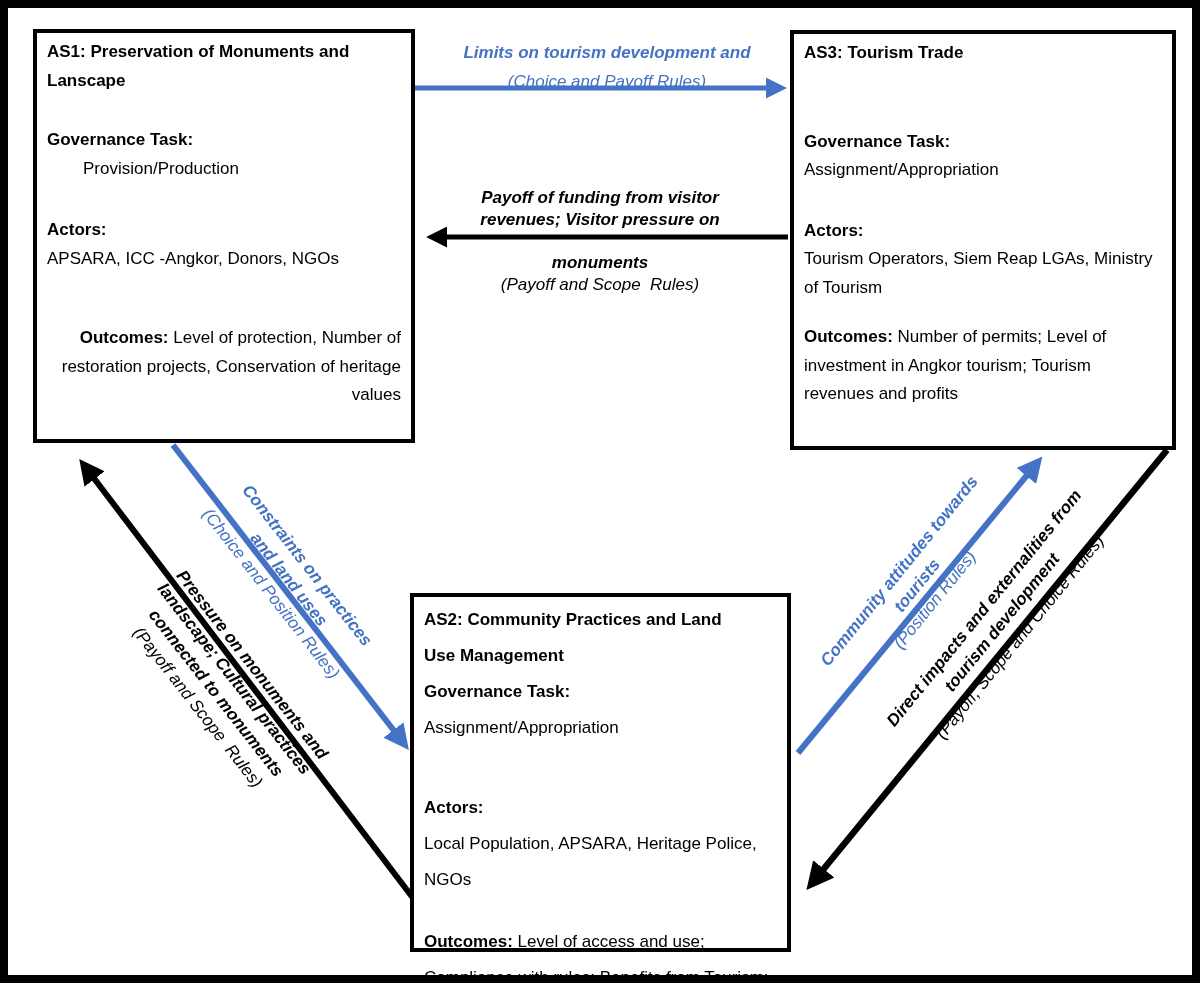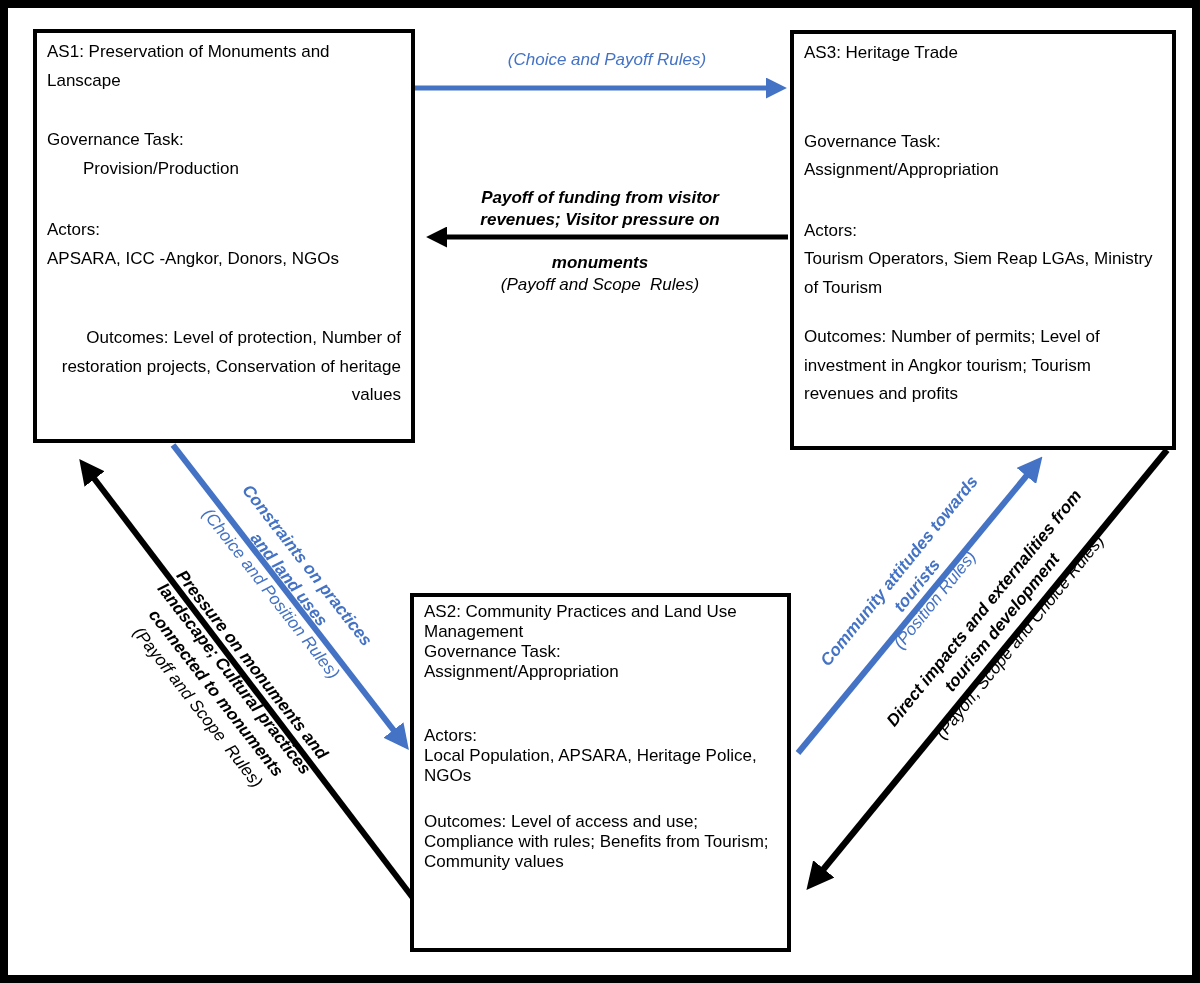--- a/index.html
+++ b/index.html
@@ -17,26 +17,26 @@
     position:absolute;
     box-sizing:border-box;
     border:4px solid #000;
     background:#fff;
     padding:5px 10px;
     color:#000;
     font-size:17px;
     line-height:28.5px;
   }
   .box p { margin:0; }
-  .b { font-weight:normal; }
+  .b { font-weight:bold; }
   .indent { padding-left:36px; }
 
   .box-as1 { left:25px;  top:21px;  width:382px; height:414px; }
   .box-as3 { left:782px; top:22px;  width:386px; height:420px; }
-  .box-as2 { left:402px; top:585px; width:381px; height:359px; line-height:20px; }
+  .box-as2 { left:402px; top:585px; width:381px; height:359px; line-height:36px; }
   .box-as2 .title { max-width:330px; }
 
   .as1-gap-gov { margin-top:31px !important; }
   .as1-gap-act { margin-top:33px !important; }
   .as1-gap-out { margin-top:51px !important;text-align:right; }
   .as3-gap-gov { margin-top:60px !important; }
   .as3-gap-act { margin-top:32px !important; }
   .as3-gap-out { margin-top:21px !important; }
   .as2-gap-act { margin-top:44px !important; }
   .as2-gap-out { margin-top:26px !important; }
@@ -89,38 +89,39 @@
   <div class="box box-as1">
     <p class="b title">AS1: Preservation of Monuments and Lanscape</p>
     <p class="b as1-gap-gov">Governance Task:</p>
     <p class="indent">Provision/Production</p>
     <p class="b as1-gap-act">Actors:</p>
     <p>APSARA, ICC -Angkor, Donors, NGOs</p>
     <p class="as1-gap-out"><span class="b">Outcomes:</span> <span>Level of protection, Number of restoration projects, Conservation of heritage values</span></p>
   </div>
 
   <div class="box box-as3">
-    <p class="b title">AS3: Heritage Trade</p>
+    <p class="b title">AS3: Tourism Trade</p>
     <p class="b as3-gap-gov">Governance Task:</p>
     <p>Assignment/Appropriation</p>
     <p class="b as3-gap-act">Actors:</p>
     <p>Tourism Operators, Siem Reap LGAs, Ministry of Tourism</p>
     <p class="as3-gap-out"><span class="b">Outcomes:</span> <span>Number of permits; Level of investment in Angkor tourism; Tourism revenues and profits</span></p>
   </div>
 
   <div class="box box-as2">
     <p class="b title">AS2: Community Practices and Land Use Management</p>
     <p class="b">Governance Task:</p>
     <p>Assignment/Appropriation</p>
     <p class="b as2-gap-act">Actors:</p>
     <p>Local Population, APSARA, Heritage Police, NGOs</p>
     <p class="as2-gap-out"><span class="b">Outcomes:</span> <span>Level of access and use; Compliance with rules; Benefits from Tourism; Community values</span></p>
   </div>
 
   <div class="alabel blue lbl-top">
+    <span class="ln">Limits on tourism development and</span>
     <span class="ln rule">(Choice and Payoff Rules)</span>
   </div>
 
   <div class="alabel lbl-mid">
     <span class="ln">Payoff of funding from visitor</span>
     <span class="ln">revenues; Visitor pressure on</span>
     <span class="ln below">monuments</span>
     <span class="ln rule">(Payoff and Scope  Rules)</span>
   </div>
 

